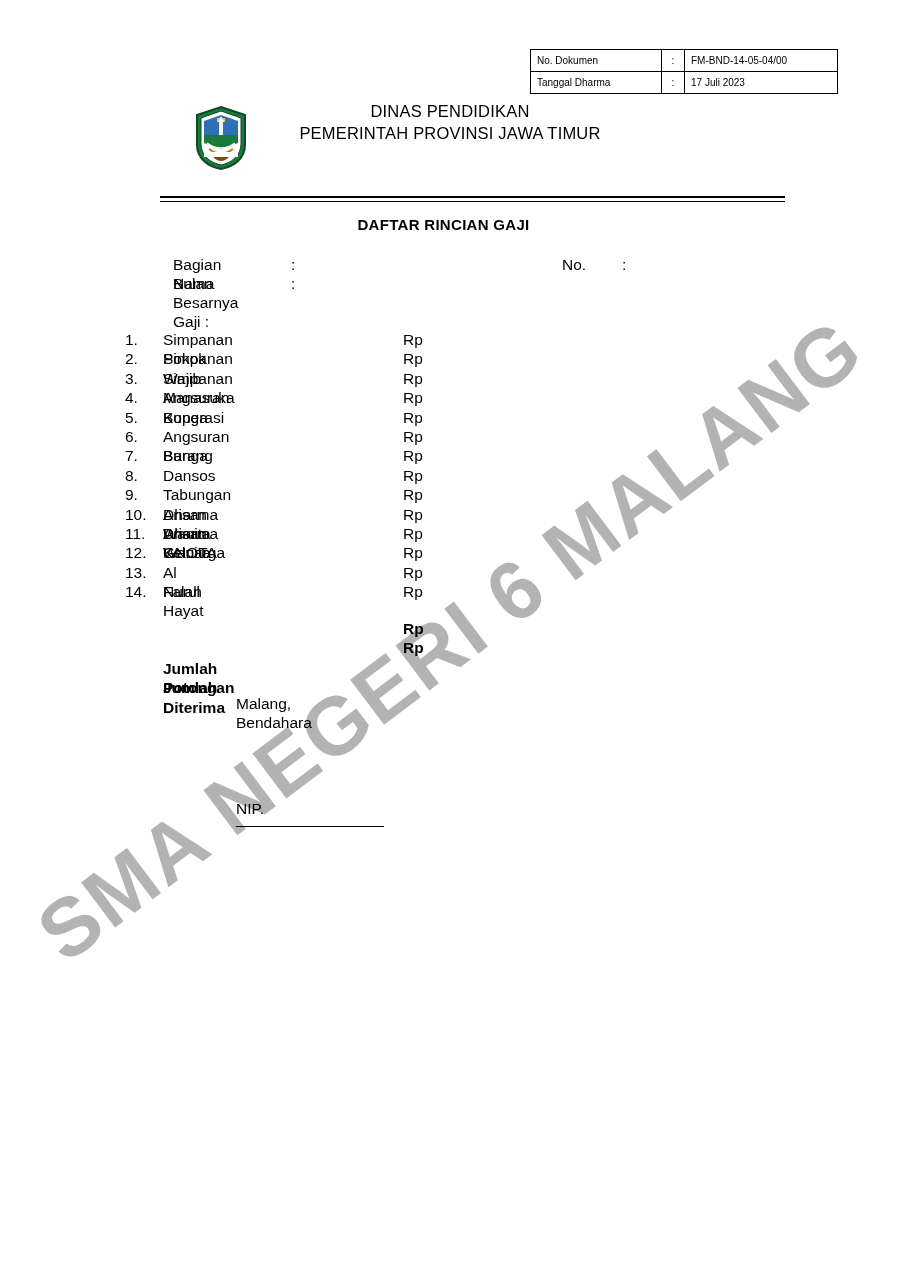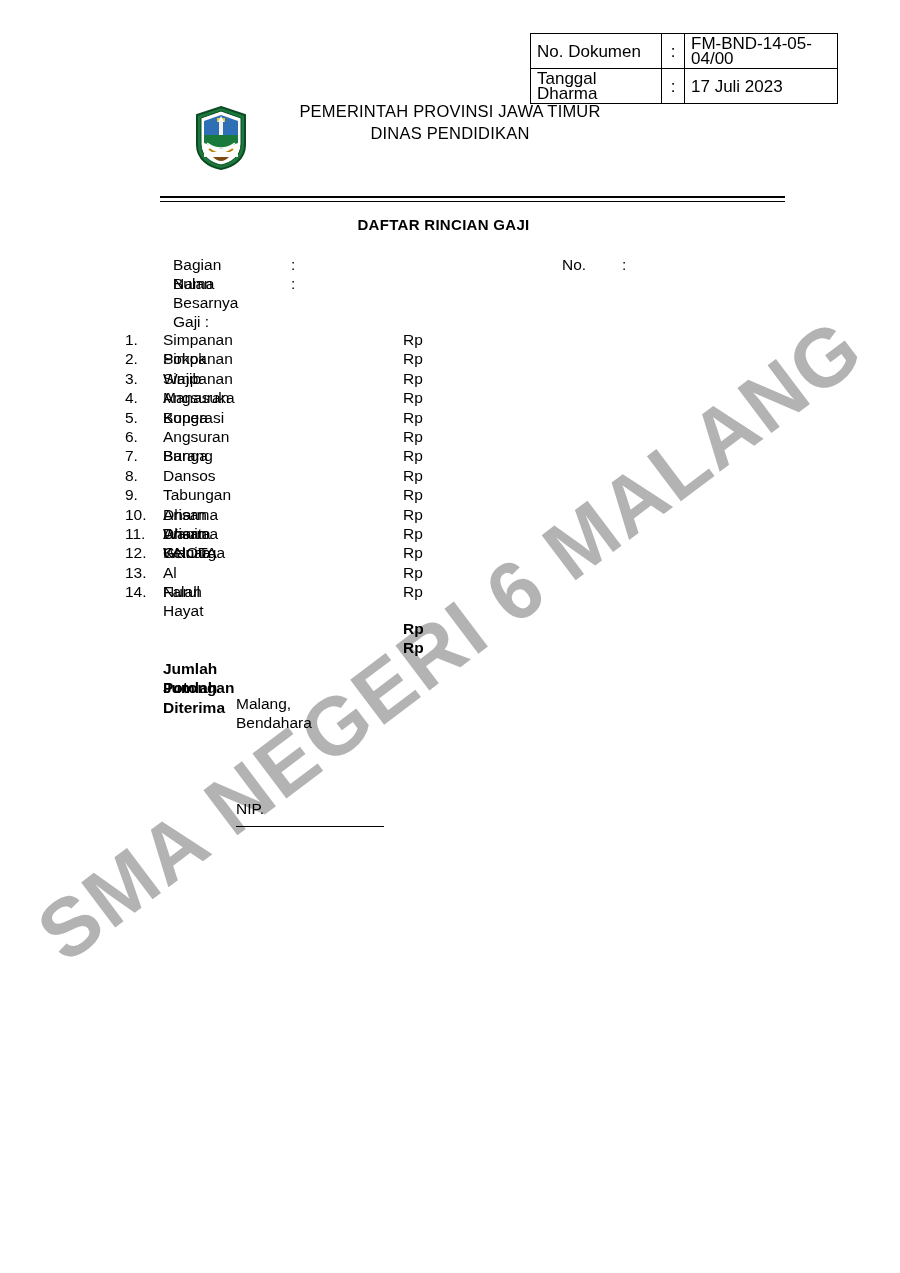--- a/index.html
+++ b/index.html
@@ -37,23 +37,23 @@
     position: relative;
     z-index: 2;
     width: 900px;
     height: 1273px;
   }
 
   
   .doc-table {
     position: absolute;
     left: 530px;
-    top: 33px;
+    top: 49px;
     border-collapse: collapse;
-    font-size: 17px;
+    font-size: 10px;
   }
   .doc-table td {
     border: 1px solid #000;
     padding: 2px 6px;
     line-height: 15px;
     height: 17px;
   }
   .doc-table td.lbl { width: 118px; }
   .doc-table td.colon { width: 10px; text-align: center; }
   .doc-table td.val { width: 140px; }
@@ -200,22 +200,22 @@
       <path d="M28 10 L45 16 L45 30 L11 30 L11 16 Z" fill="#2f6fb5"></path>
       <path d="M24 13 h8 v4 h-8 z" fill="#e8c63a"></path>
       <path d="M28 11 l3 6 h-6 z" fill="#ffffff"></path>
       <rect x="26" y="16" width="4" height="14" fill="#f2f2f2"></rect>
       <path d="M11 30 h34 v8 l-17 6 -17 -6 z" fill="#1a7a3c"></path>
       <path d="M14 38 q14 10 28 0" fill="none" stroke="#ffffff" stroke-width="1.5"></path>
       <path d="M16 44 q12 9 24 0" fill="none" stroke="#b8860b" stroke-width="2"></path>
       <path d="M11 47 h34 v5 H11 z" fill="#ffffff"></path>
       <path d="M20 52 q8 8 16 0" fill="#7a4a12"></path>
     </svg>
+    <div class="lh-line">DINAS PENDIDIKAN</div>
     <div class="lh-line">PEMERINTAH PROVINSI JAWA TIMUR</div>
-    <div class="lh-line">DINAS PENDIDIKAN</div>
   </div>
   <div class="rule-thick"></div>
   <div class="rule-thin"></div>
 
   <div class="doc-title">DAFTAR RINCIAN GAJI</div>
 
   <div class="meta">
     <div class="meta-row">
       <span class="meta-label">Bagian Bulan</span>
       <span class="meta-colon">:</span>

